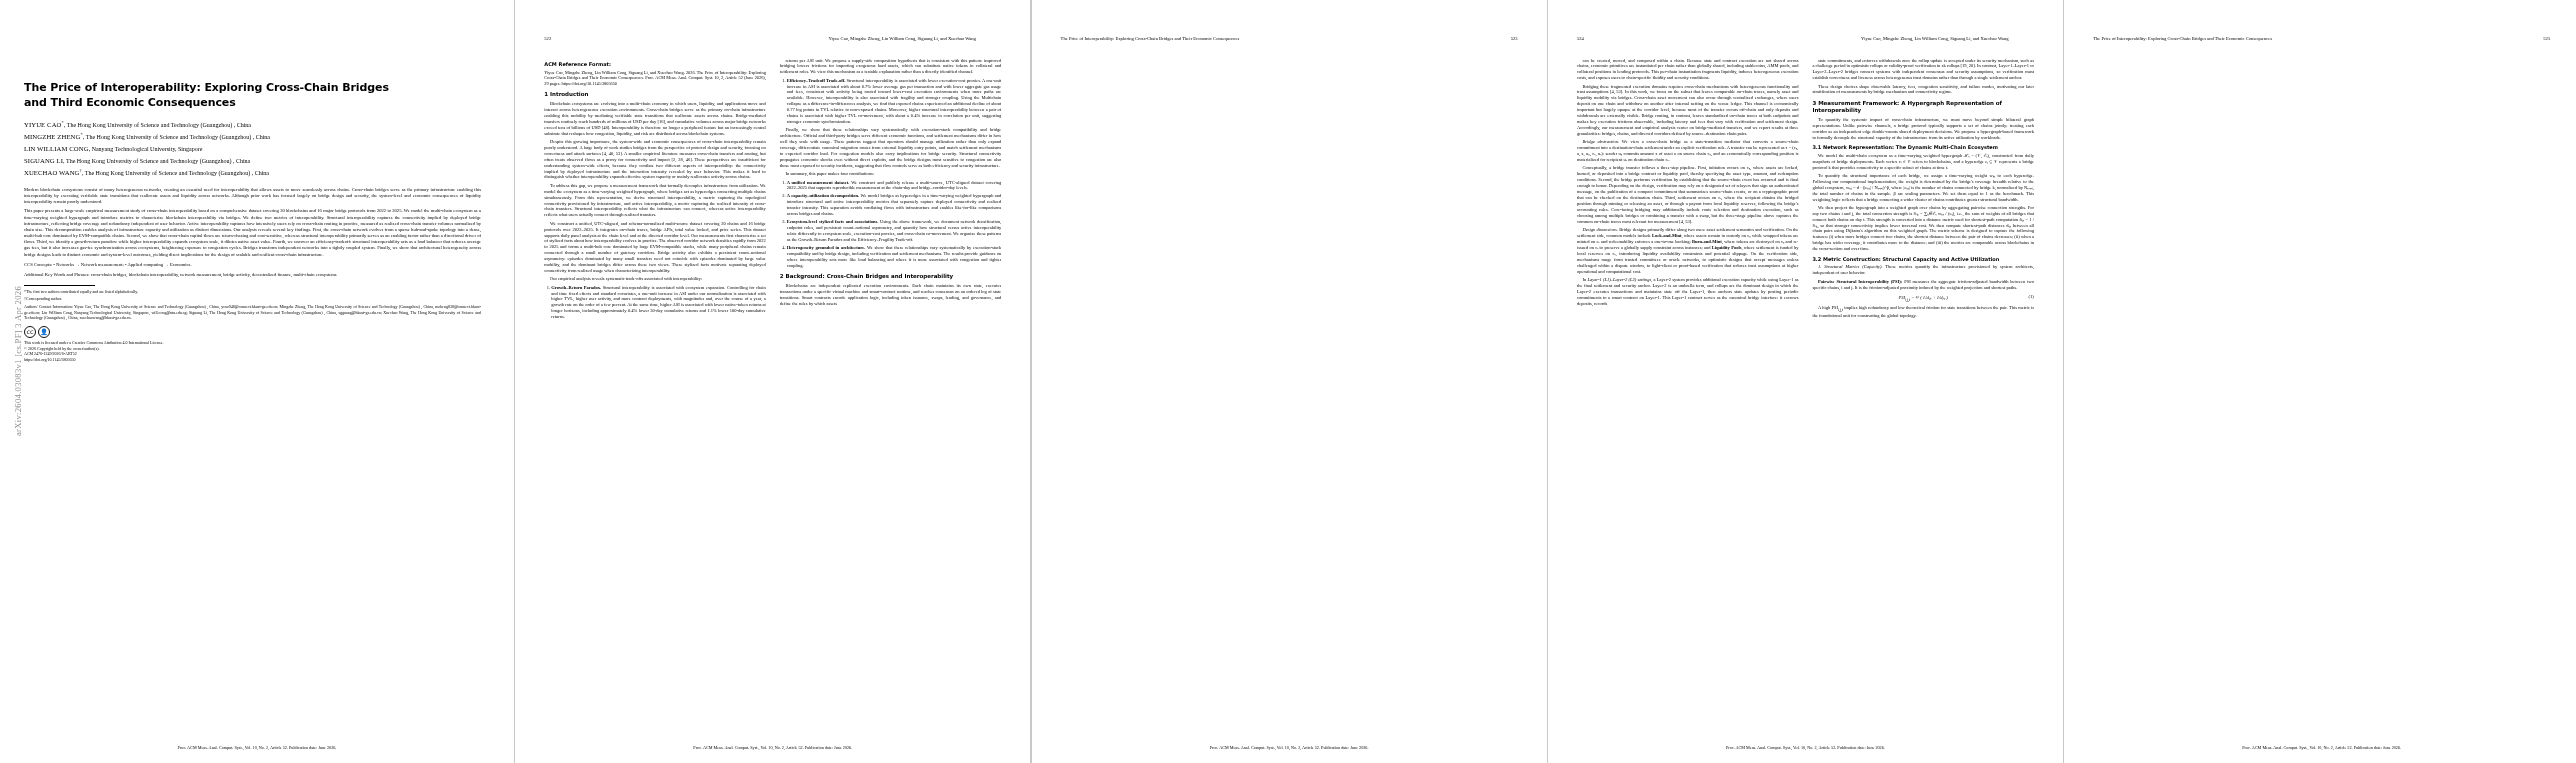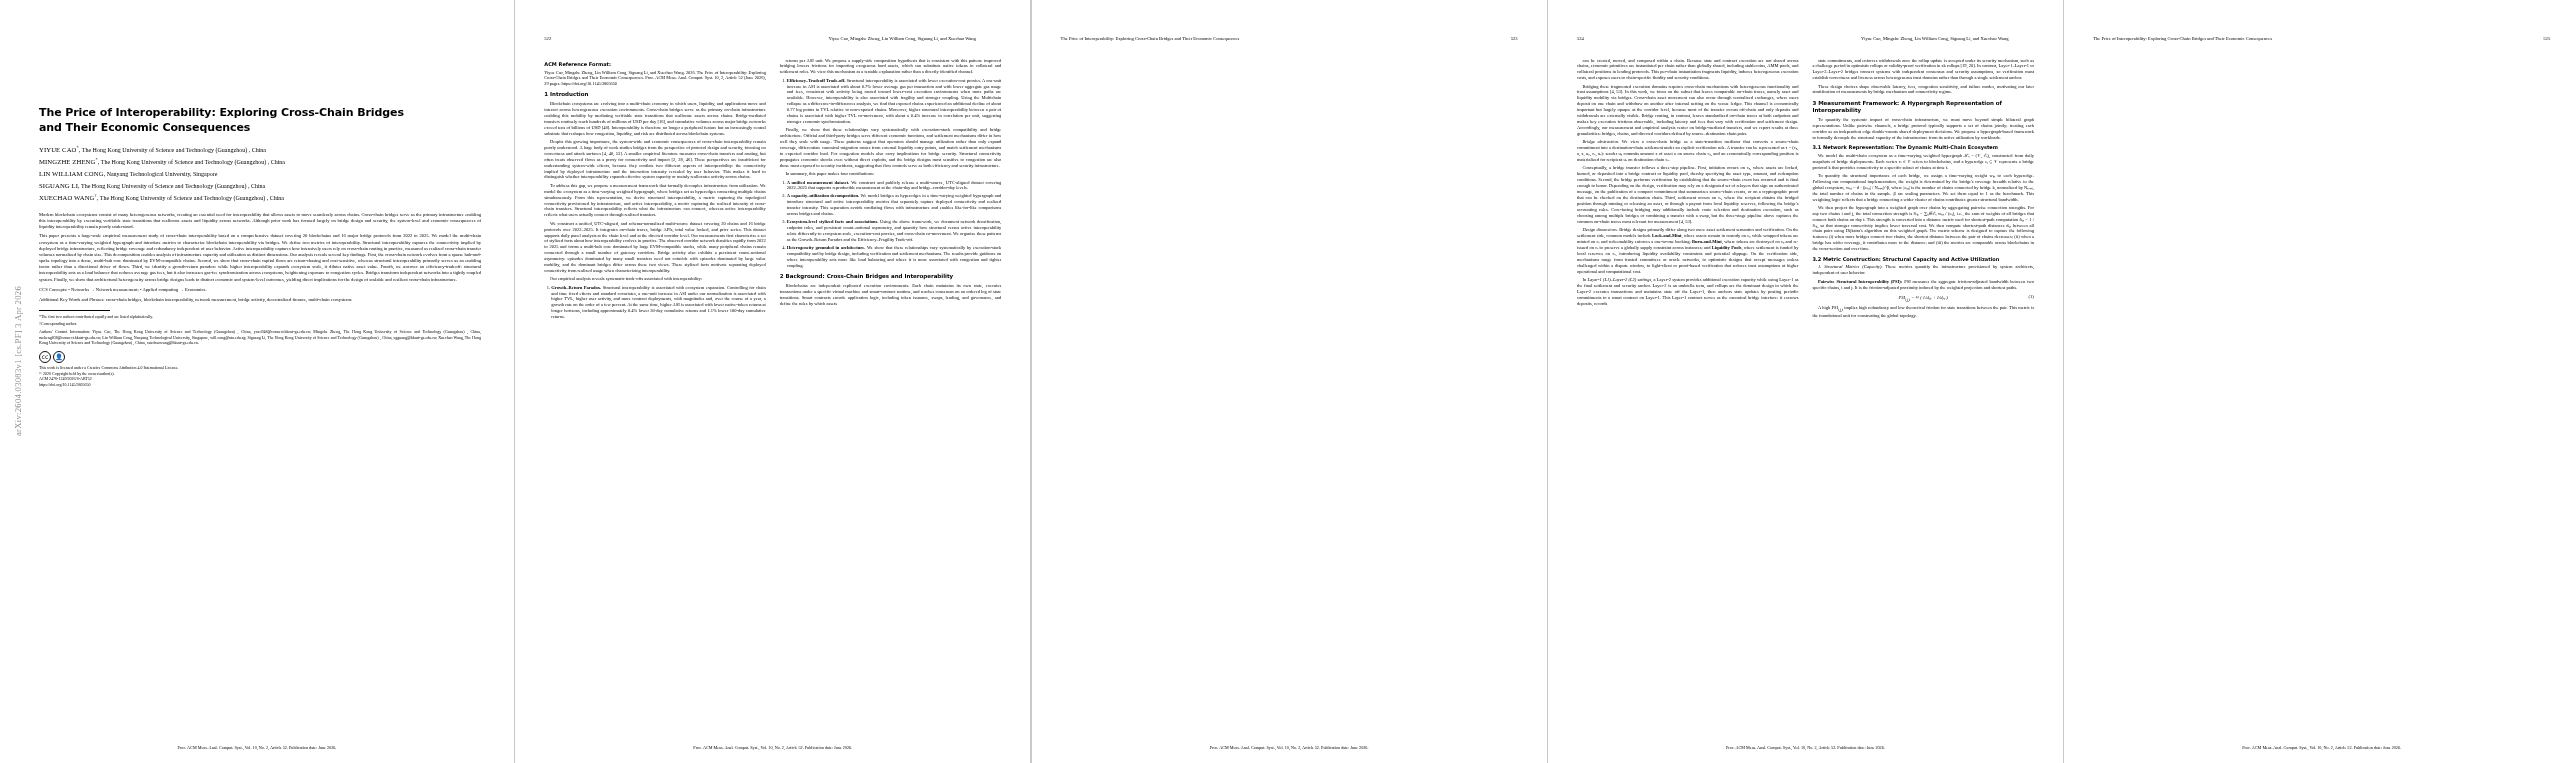--- a/index.html
+++ b/index.html
@@ -28,21 +28,21 @@
     transform-origin:center center;
     font-family:"Liberation Serif", serif;
     font-size:8.6px;
     letter-spacing:0.3px;
     color:#8d8d8d;
     text-align:center;
     white-space:nowrap;
   }
 
   
-  .p1-inner { padding:81px 33px 0 39px;margin-top:25px; }
+  .p1-inner { padding:81px 33px 0 24px; }
   .title {
     font-family:"DejaVu Sans", sans-serif;
     font-weight:bold;
     font-size:11px;
     line-height:1.33;
     letter-spacing:-0.1px;
     color:#000;
     margin-bottom:8.3px;
   }
   .authors { font-size:6px; line-height:1.62; margin-bottom:7.6px; }
@@ -118,21 +118,21 @@
 </head>
 <body>
 
 <div class="strip">
 
   <div class="page p1">
     <div class="arxiv-stamp">arXiv:2604.03083v1  [cs.PF]  3 Apr 2026</div>
     <div class="p1-inner">
       <div class="title">
         <div>The Price of Interoperability: Exploring Cross-Chain Bridges</div>
-        <div>and Their Economic Consequences</div>
+        <div>and Third Economic Consequences</div>
       </div>
       <div class="authors" id="author-list">
           <div class="aline"><span class="nm">YIYUE CAO<span class="sup">*</span></span><span>, The Hong Kong University of Science and Technology (Guangzhou) , China</span></div>
           <div class="aline"><span class="nm">MINGZHE ZHENG<span class="sup">*</span></span><span>, The Hong Kong University of Science and Technology (Guangzhou) , China</span></div>
           <div class="aline"><span class="nm">LIN WILLIAM CONG<span class="sup"></span></span><span>, Nanyang Technological University, Singapore</span></div>
           <div class="aline"><span class="nm">SIGUANG LI<span class="sup"></span></span><span>, The Hong Kong University of Science and Technology (Guangzhou) , China</span></div>
           <div class="aline"><span class="nm">XUECHAO WANG<span class="sup">†</span></span><span>, The Hong Kong University of Science and Technology (Guangzhou) , China</span></div>
         </div>
       <div class="abs" id="abstract-block">
           <p>Modern blockchain ecosystems consist of many heterogeneous networks, creating an essential need for interoperability that allows assets to move seamlessly across chains. Cross-chain bridges serve as the primary infrastructure enabling this interoperability by executing verifiable state transitions that reallocate assets and liquidity across networks. Although prior work has focused largely on bridge design and security, the system-level and economic consequences of liquidity interoperability remain poorly understood.</p>

